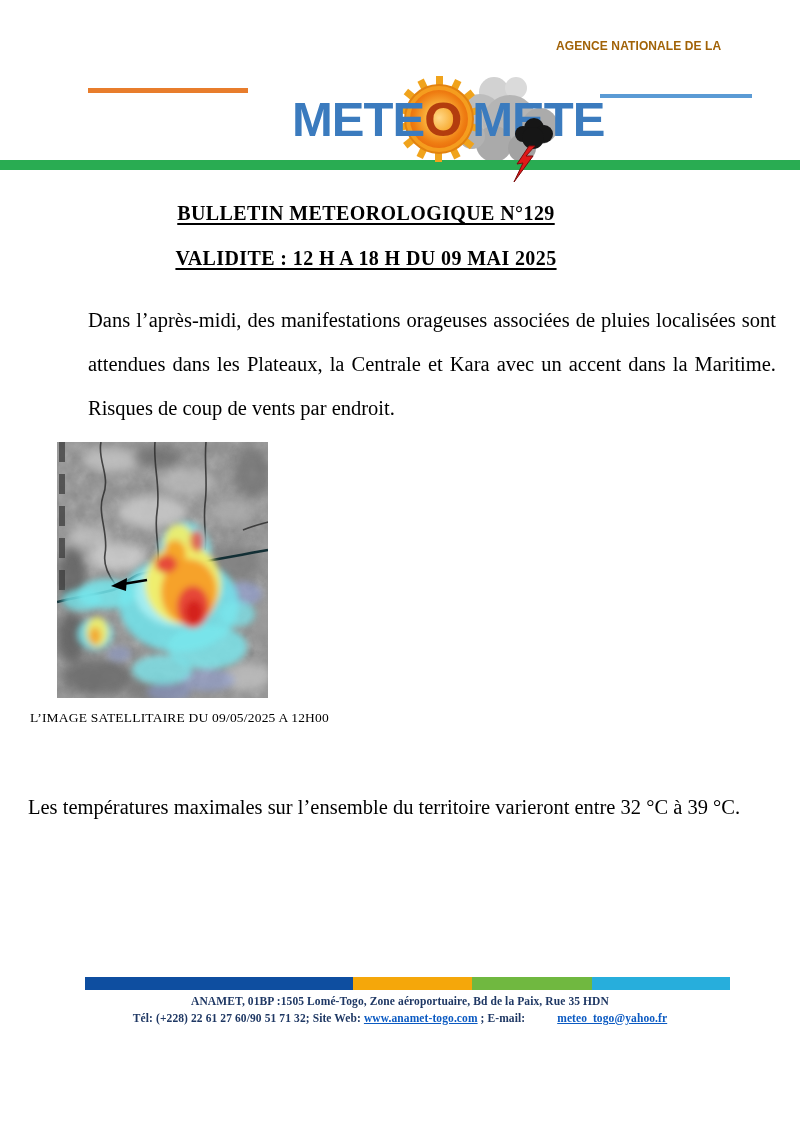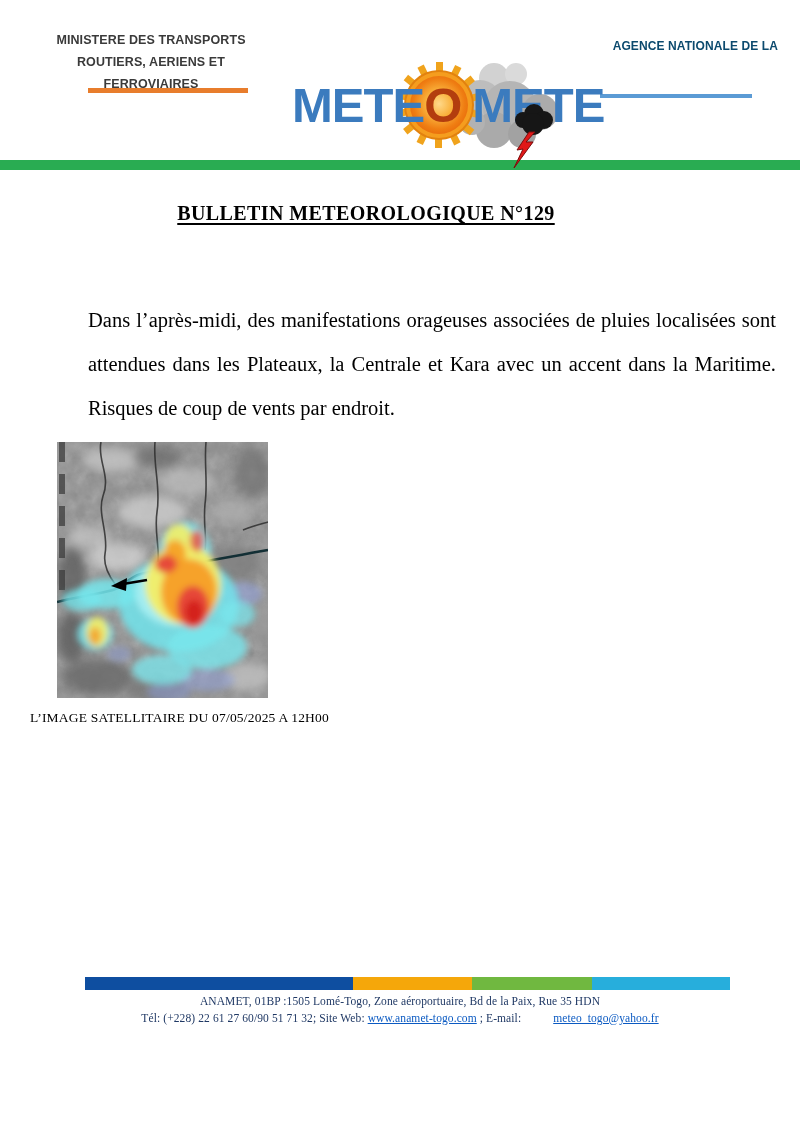--- a/index.html
+++ b/index.html
@@ -9,27 +9,27 @@
     font-family:"Liberation Serif",serif;color:#000;
   }
   
   .ministry{
     position:absolute;left:28px;top:30px;width:246px;text-align:center;
     font-family:"Liberation Sans",sans-serif;font-weight:bold;
     font-size:12.5px;line-height:1.75;color:#3a3a3a;letter-spacing:.1px;
   }
   .ministry-underline{position:absolute;left:88px;top:88px;width:160px;height:5px;}
   .agency{
-    position:absolute;left:556px;top:32px;width:222px;text-align:right;
+    position:absolute;left:556px;top:32px;width:222px;text-align:left;
     font-family:"Liberation Sans",sans-serif;font-weight:bold;
-    font-size:12px;line-height:2.45;color:#0c4a6e;letter-spacing:.1px;
+    font-size:12px;line-height:2.45;color:#a16207;letter-spacing:.1px;
   }
   .agency-underline{position:absolute;left:600px;top:94px;width:152px;height:4px;}
   
-  .logo{position:absolute;left:292px;top:60px;width:322px;height:90px;}
+  .logo{position:absolute;left:292px;top:74px;width:322px;height:90px;}
   .logo-cloud{position:absolute;left:158px;top:0px;z-index:0;}
   .logo-sun{position:absolute;left:104px;top:2px;z-index:1;}
   .logo-text{
     position:absolute;left:0;top:0;height:90px;z-index:2;
     display:flex;align-items:center;
     font-family:"Liberation Sans",sans-serif;font-weight:bold;
     font-size:49px;letter-spacing:-1px;white-space:pre;
   }
   .logo-togo{margin-left:11px;}
   .logo-storm{position:absolute;left:212px;top:42px;z-index:3;}
@@ -53,33 +53,29 @@
     font-size:20.5px;line-height:2.3;text-align:justify;
   }
   
   .footer-bar{
     position:absolute;left:85px;top:977px;width:645px;height:13px;
     display:flex;flex-direction:row;
   }
   .bar-seg{height:100%;}
   .footer-text{
     position:absolute;left:0;top:993px;width:800px;text-align:center;
-    font-weight:normal;font-size:11.5px;line-height:1.45;letter-spacing:.1px;
+    font-weight:bold;font-size:11.5px;line-height:1.45;letter-spacing:.1px;
   }
   .flink{text-decoration:underline;cursor:pointer;}
 </style>
 </head>
 <body>
 
 <div class="page">
 
-  <div class="ministry">
-    <div>MINISTERE DES TRANSPORTS</div>
-    <div>ROUTIERS, AERIENS ET FERROVIAIRES</div>
-  </div>
   <div class="ministry-underline" style="background-color: rgb(232, 125, 44);"></div>
 
   <div class="agency">
     <div>AGENCE NATIONALE DE LA</div>
   </div>
   <div class="agency-underline" style="background-color: rgb(91, 155, 213);"></div>
 
   <div class="logo">
     <svg class="logo-cloud" width="118" height="90" viewBox="0 0 118 90">
       <g>
@@ -133,20 +129,21 @@
         <circle cx="40" cy="18" r="9"></circle>
         <circle cx="29" cy="22" r="11"></circle>
       </g>
       <polygon points="25,30 13,48 19,47 10,66 29,40 22,40 31,30" fill="#e01818" stroke="#7a0c0c" stroke-width="1"></polygon>
     </svg>
   </div>
 
   <div class="green-divider" style="background-color: rgb(41, 172, 82);"></div>
 
   <div class="title1">BULLETIN METEOROLOGIQUE N°129</div>
+  <div class="title2">VALIDITE : 12 H A 18 H DU 09 MAI 2025</div>
 
   <div class="forecast">Dans l’après-midi, des manifestations orageuses associées de pluies localisées sont attendues dans les Plateaux, la Centrale et Kara avec un accent dans la Maritime. Risques de coup de vents par endroit.</div>
 
   <svg class="satellite" width="211" height="256" viewBox="0 0 211 256">
     <defs>
       <filter id="blur5" x="-50%" y="-50%" width="200%" height="200%">
           <feGaussianBlur stdDeviation="5"></feGaussianBlur>
         </filter>
       <filter id="blur3" x="-50%" y="-50%" width="200%" height="200%">
           <feGaussianBlur stdDeviation="3"></feGaussianBlur>
@@ -207,22 +204,23 @@
       <ellipse cx="109" cy="122" rx="11" ry="9" fill="#e54238" opacity=".95"></ellipse>
       <ellipse cx="140" cy="99" rx="7" ry="11" fill="#e8554a" opacity=".85"></ellipse>
       <ellipse cx="137" cy="170" rx="9" ry="12" fill="#d21f1c" opacity=".9"></ellipse>
     </g>
     <g>
       <line x1="66" y1="142" x2="90" y2="138" stroke="#000000" stroke-width="2.6"></line>
       <polygon points="54,144 70,136 69,149" fill="#000000"></polygon>
     </g>
   </svg>
 
-  <div class="caption">L’IMAGE SATELLITAIRE DU 07/05/2025 A 12H00</div>
-
+  <div class="caption">L’IMAGE SATELLITAIRE DU 09/05/2025 A 12H00</div>
+
+  <div class="temps">Les températures maximales sur l’ensemble du territoire varieront entre 32 °C à 39 °C.</div>
 
   <div class="footer-bar">
       <div class="bar-seg" style="width: 41.5%; background-color: rgb(14, 78, 160);"></div>
       <div class="bar-seg" style="width: 18.5%; background-color: rgb(245, 167, 10);"></div>
       <div class="bar-seg" style="width: 18.6%; background-color: rgb(112, 184, 64);"></div>
       <div class="bar-seg" style="width: 21.4%; background-color: rgb(39, 174, 220);"></div>
     </div>
   <div class="footer-text" style="color: rgb(31, 56, 100);">
     <div>ANAMET, 01BP :1505 Lomé-Togo, Zone aéroportuaire, Bd de la Paix, Rue 35 HDN</div>
     <div>

